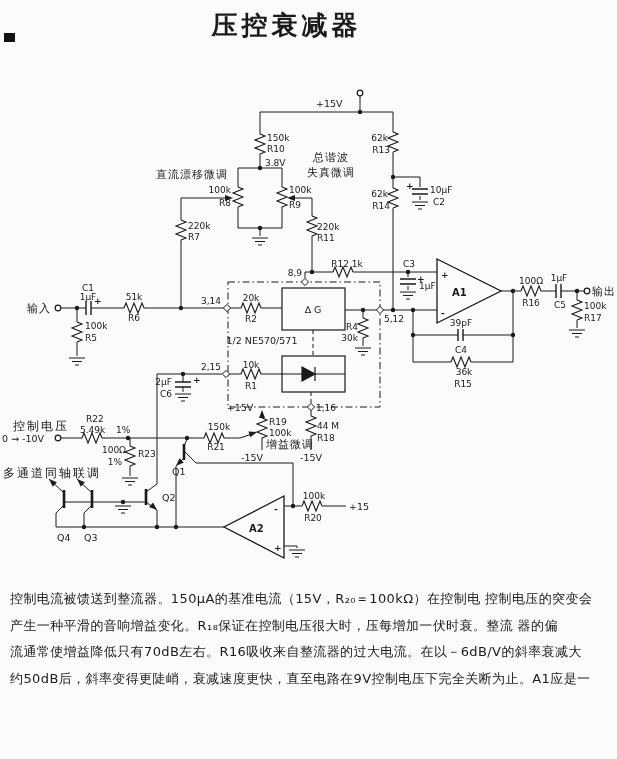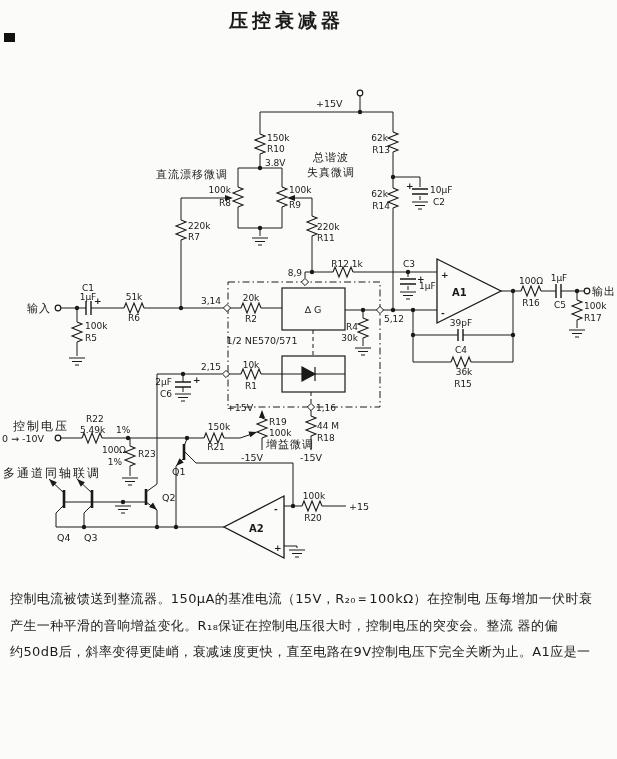--- a/index.html
+++ b/index.html
@@ -6,21 +6,21 @@
   body{
     width:617px;height:759px;
     background:#fbfbf9;
     font-family:"DejaVu Sans","Liberation Sans",sans-serif;
     color:#1a1a1a;
     position:relative;
     overflow:hidden;
   }
   #title{
     position:absolute;top:8px;left:0;width:573px;
-    text-align:center;font-size:19px;font-weight:bold;letter-spacing:4px;
+    text-align:center;font-size:26px;font-weight:bold;letter-spacing:4px;
   }
   #corner-mark{
     position:absolute;left:4px;top:33px;width:11px;height:9px;background:#111;
   }
   #schematic{position:absolute;left:0;top:40px;}
   svg text{fill:#1a1a1a;}
   .lbl{font-size:9px;font-family:"DejaVu Sans","Liberation Sans",sans-serif;}
   .lbl2{font-size:9.5px;}
   .pin{font-size:9px;}
   .cn{font-size:11px;letter-spacing:1px;}
@@ -305,17 +305,18 @@
   <text class="lbl" x="80" y="393">5.49k</text>
   <text class="lbl" x="116" y="393">1%</text>
   <text class="lbl" x="126" y="413" text-anchor="end">100Ω</text>
   <text class="lbl" x="122" y="425" text-anchor="end">1%</text>
   <text class="lbl" x="138" y="417">R23</text>
   <text class="lbl" x="314" y="459" text-anchor="middle">100k</text>
   <text class="lbl" x="313" y="481" text-anchor="middle">R20</text>
 </svg>
 
 <div id="paragraph">
-  <div>控制电流被馈送到整流器。150μA的基准电流（15V，R₂₀＝100kΩ）在控制电 压每增加一伏时衰</div>
-  <div>产生一种平滑的音响增益变化。R₁₈保证在控制电压很大时，控制电压的突变会。整流 器的偏</div>
+  <div>控制电流被馈送到整流器。150μA的基准电流（15V，R₂₀＝100kΩ）在控制电 控制电压的突变会</div>
+  <div>产生一种平滑的音响增益变化。R₁₈保证在控制电压很大时，压每增加一伏时衰。整流 器的偏</div>
+  <div>流通常使增益降低只有70dB左右。R16吸收来自整流器的过大电流。在以－6dB/V的斜率衰减大</div>
   <div>约50dB后，斜率变得更陡峭，衰减速度更快，直至电路在9V控制电压下完全关断为止。A1应是一</div>
 
 </div>
 
 </body></html>

